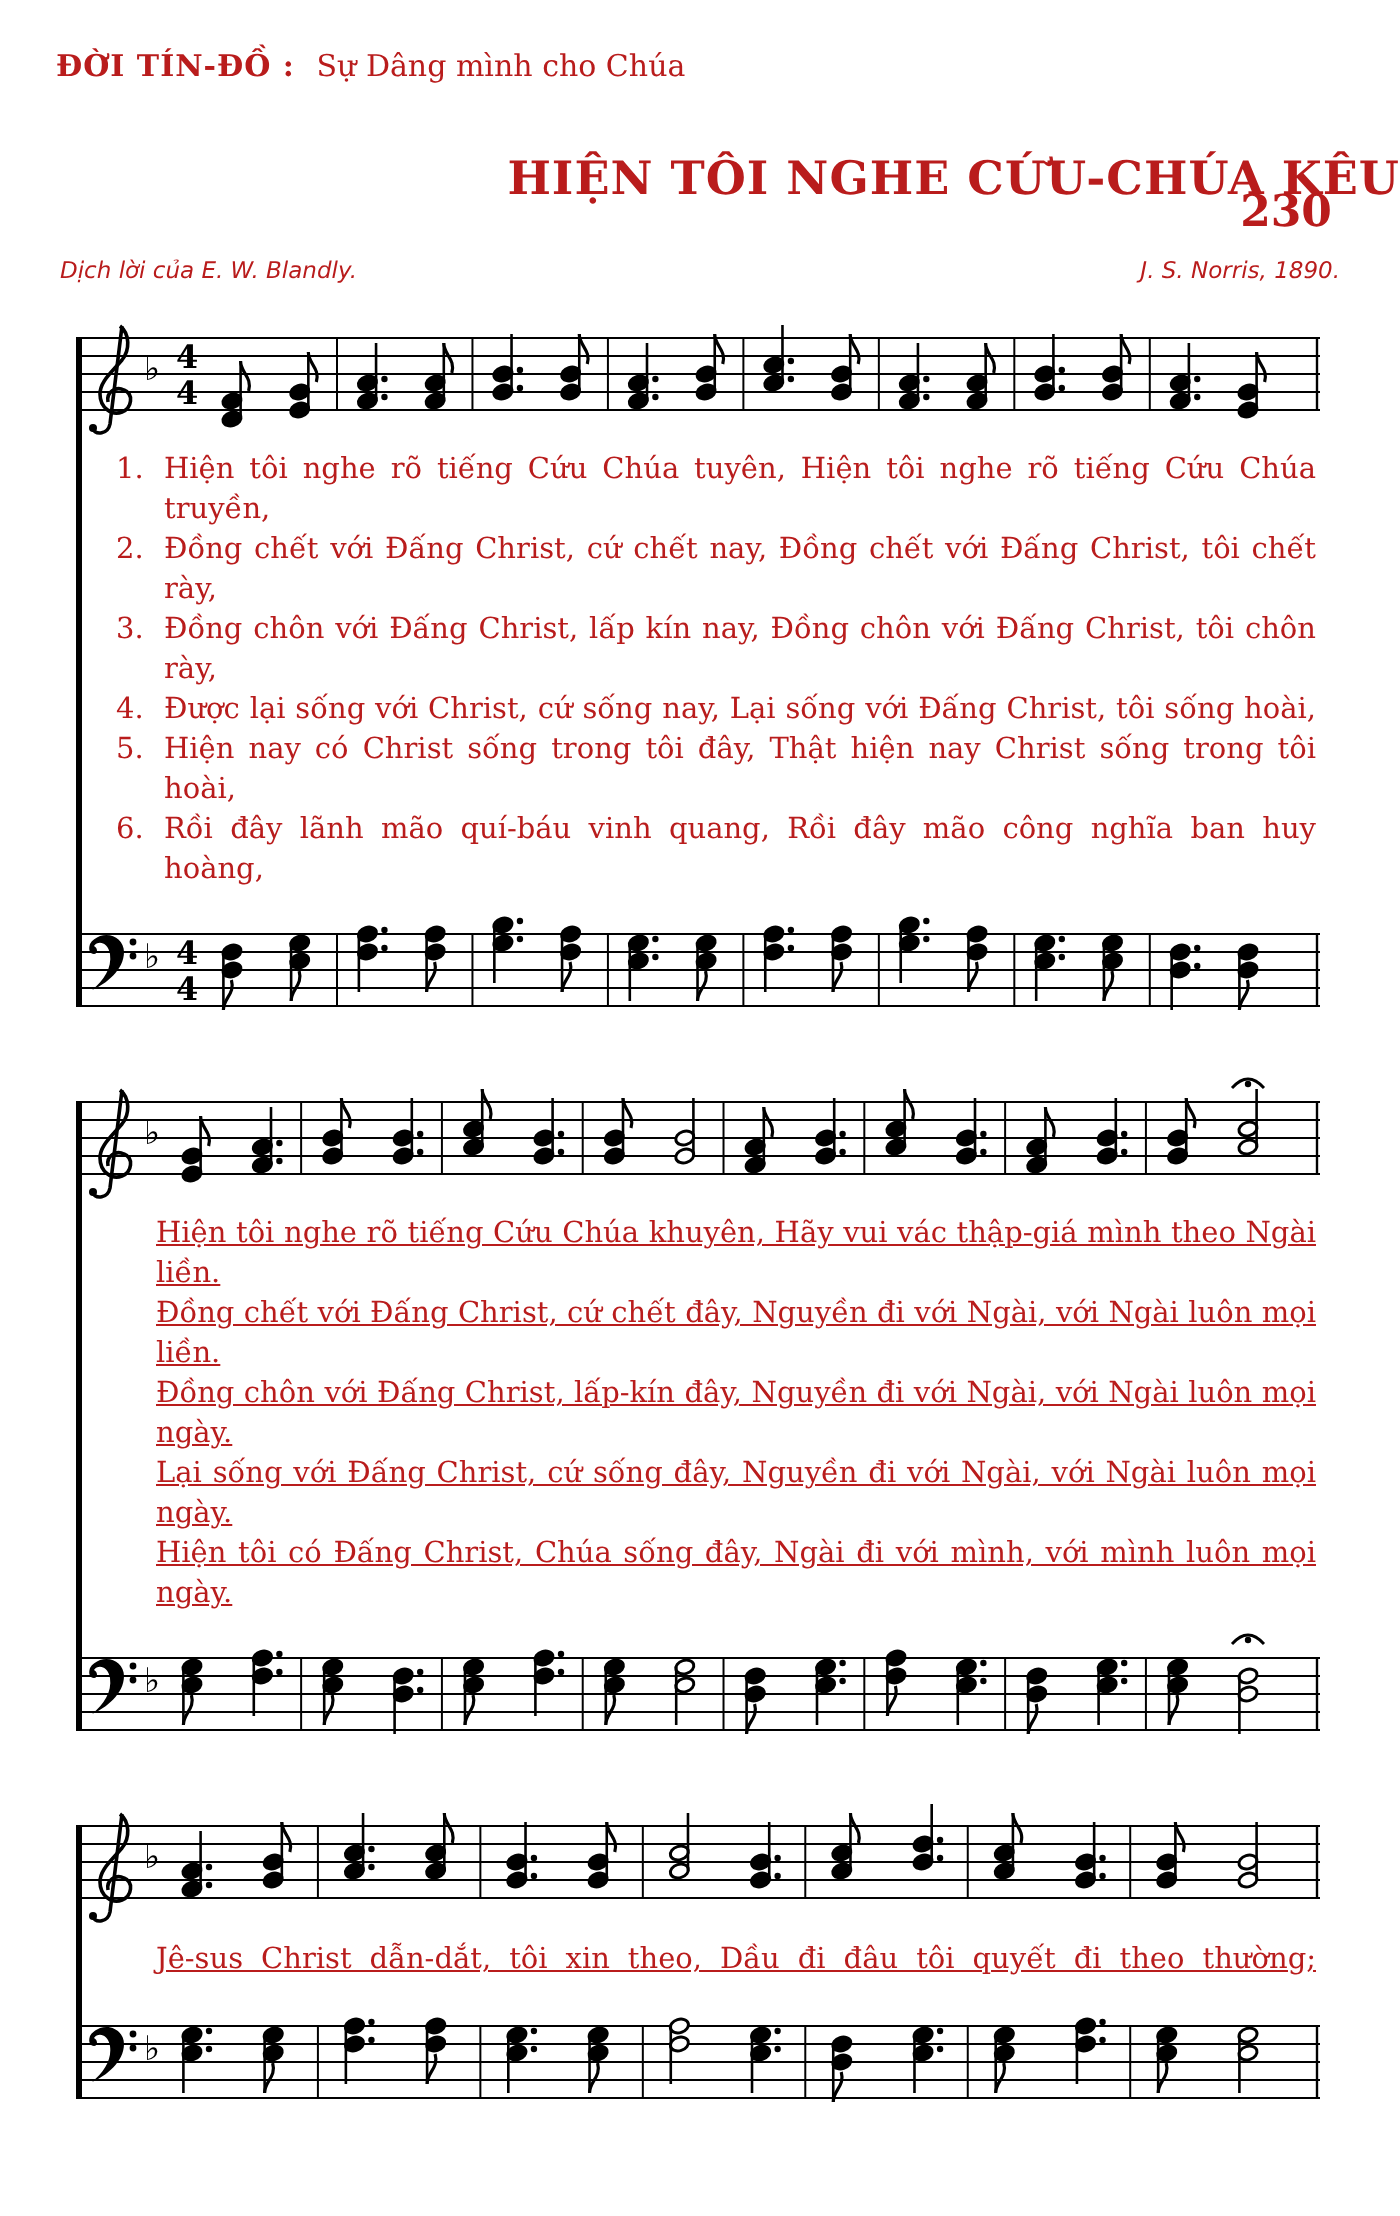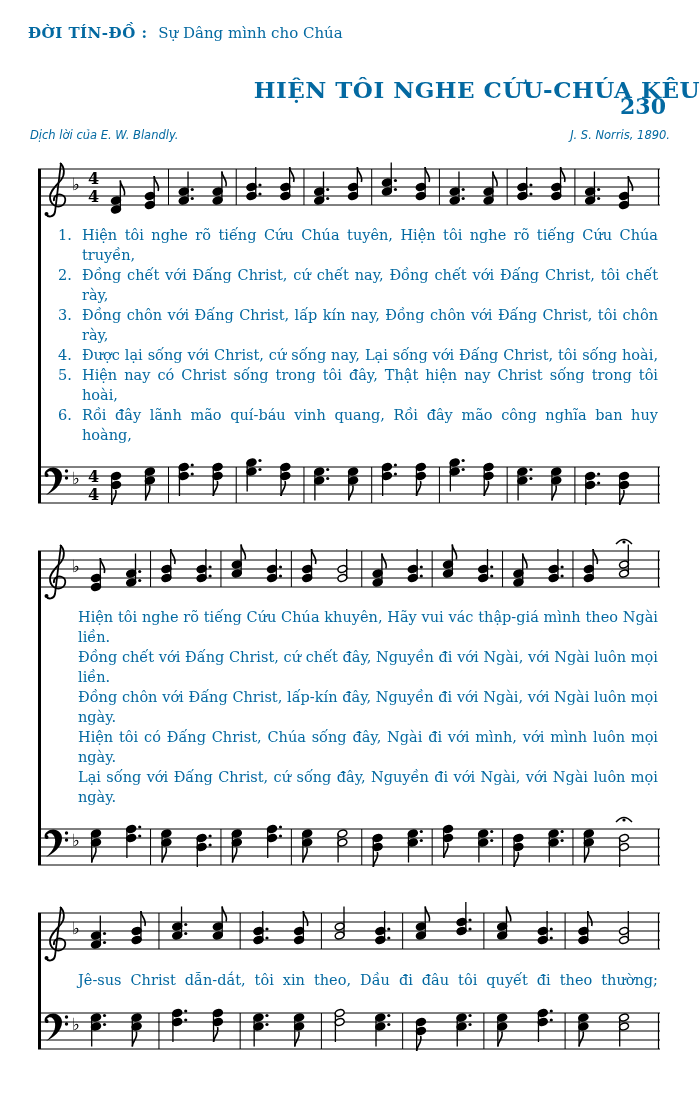--- a/index.html
+++ b/index.html
@@ -1,33 +1,33 @@
 <!DOCTYPE html>
 <html><head>
 <meta charset="utf-8">
 <style>
   html,body{margin:0;padding:0;background:#fff;}
-  .page{position:relative;width:700px;height:1108px;background:#ffffff;color:#0369a1;
+  .page{position:relative;width:700px;height:1108px;background:#ffffff;color:#b91c1c;
         font-family:"DejaVu Serif","Liberation Serif",serif;overflow:hidden;}
   .header{margin:24px 28px 0 28px;font-size:15px;white-space:nowrap;}
   .hdr-b{font-weight:bold;letter-spacing:.5px;}
   .hdr-r{margin-left:6px;}
   .titlebar{position:relative;margin-top:34px;text-align:right;height:32px;}
   .titlebar h1{display:inline-block;margin:0;font-size:23px;font-weight:bold;letter-spacing:.5px;}
   .hymn-no{position:absolute;right:34px;top:17px;font-size:22px;font-weight:bold;}
   .credits{display:flex;justify-content:space-between;margin:20px 30px 0 30px;
            font-family:"DejaVu Sans","Liberation Sans",sans-serif;font-size:11.5px;font-style:italic;}
   #score{margin:12px 38px 0 38px;}
   .system{position:relative;}
   .system + .system{margin-top:18px;}
   .sysbar{position:absolute;left:0;top:15px;bottom:15px;width:3px;background:#000;}
   .staff{display:block;}
   .lyrics{margin:5px 0 7px 0;}
   .lyrics.verses{padding-left:20px;}
-  .lyrics.plain{padding-left:40px;}
+  .lyrics.plain{padding-left:40px;text-decoration:underline;}
   .lyr{display:flex;line-height:20px;font-size:14.5px;}
   .chorus .lyr{line-height:22px;margin:3px 0;}
   .vnum{flex:0 0 24px;}
   .ltext{flex:1;text-align:justify;text-align-last:justify;padding-right:4px;}
   .chorus-label{margin:10px 0 4px 20px;font-style:italic;font-size:15px;}
   svg text{font-family:"DejaVu Serif",serif;}
 </style>
 </head>
 <body>
 
@@ -353,24 +353,24 @@
           <div class="lyr">
             <span class="ltext">Hiện tôi nghe rõ tiếng Cứu Chúa khuyên, Hãy vui vác thập-giá mình theo Ngài liền.</span>
           </div>
           <div class="lyr">
             <span class="ltext">Đồng chết với Đấng Christ, cứ chết đây, Nguyền đi với Ngài, với Ngài luôn mọi liền.</span>
           </div>
           <div class="lyr">
             <span class="ltext">Đồng chôn với Đấng Christ, lấp-kín đây, Nguyền đi với Ngài, với Ngài luôn mọi ngày.</span>
           </div>
           <div class="lyr">
+            <span class="ltext">Lại sống với Đấng Christ, cứ sống đây, Nguyền đi với Ngài, với Ngài luôn mọi ngày.</span>
+          </div>
+          <div class="lyr">
             <span class="ltext">Hiện tôi có Đấng Christ, Chúa sống đây, Ngài đi với mình, với mình luôn mọi ngày.</span>
-          </div>
-          <div class="lyr">
-            <span class="ltext">Lại sống với Đấng Christ, cứ sống đây, Nguyền đi với Ngài, với Ngài luôn mọi ngày.</span>
           </div>
         </div>
         <svg width="624" height="66" viewBox="0 0 624 66" class="staff">
           <line x1="0" y1="15" x2="622" y2="15" stroke="#000" stroke-width="1"></line>
           <line x1="0" y1="24" x2="622" y2="24" stroke="#000" stroke-width="1"></line>
           <line x1="0" y1="33" x2="622" y2="33" stroke="#000" stroke-width="1"></line>
           <line x1="0" y1="42" x2="622" y2="42" stroke="#000" stroke-width="1"></line>
           <line x1="0" y1="51" x2="622" y2="51" stroke="#000" stroke-width="1"></line>
           <path d="M12,16 C18,14 24,18 24,24 C24,33 15,40 8,43 C14,38 18,32 17,25 C16,19 11,18 9,21 C11,22 11,25 9,25 C7,25 6,23 7,20 C8,18 10,17 12,16 Z" fill="#000"></path>
           <circle cx="28.5" cy="19" r="1.7" fill="#000"></circle>

